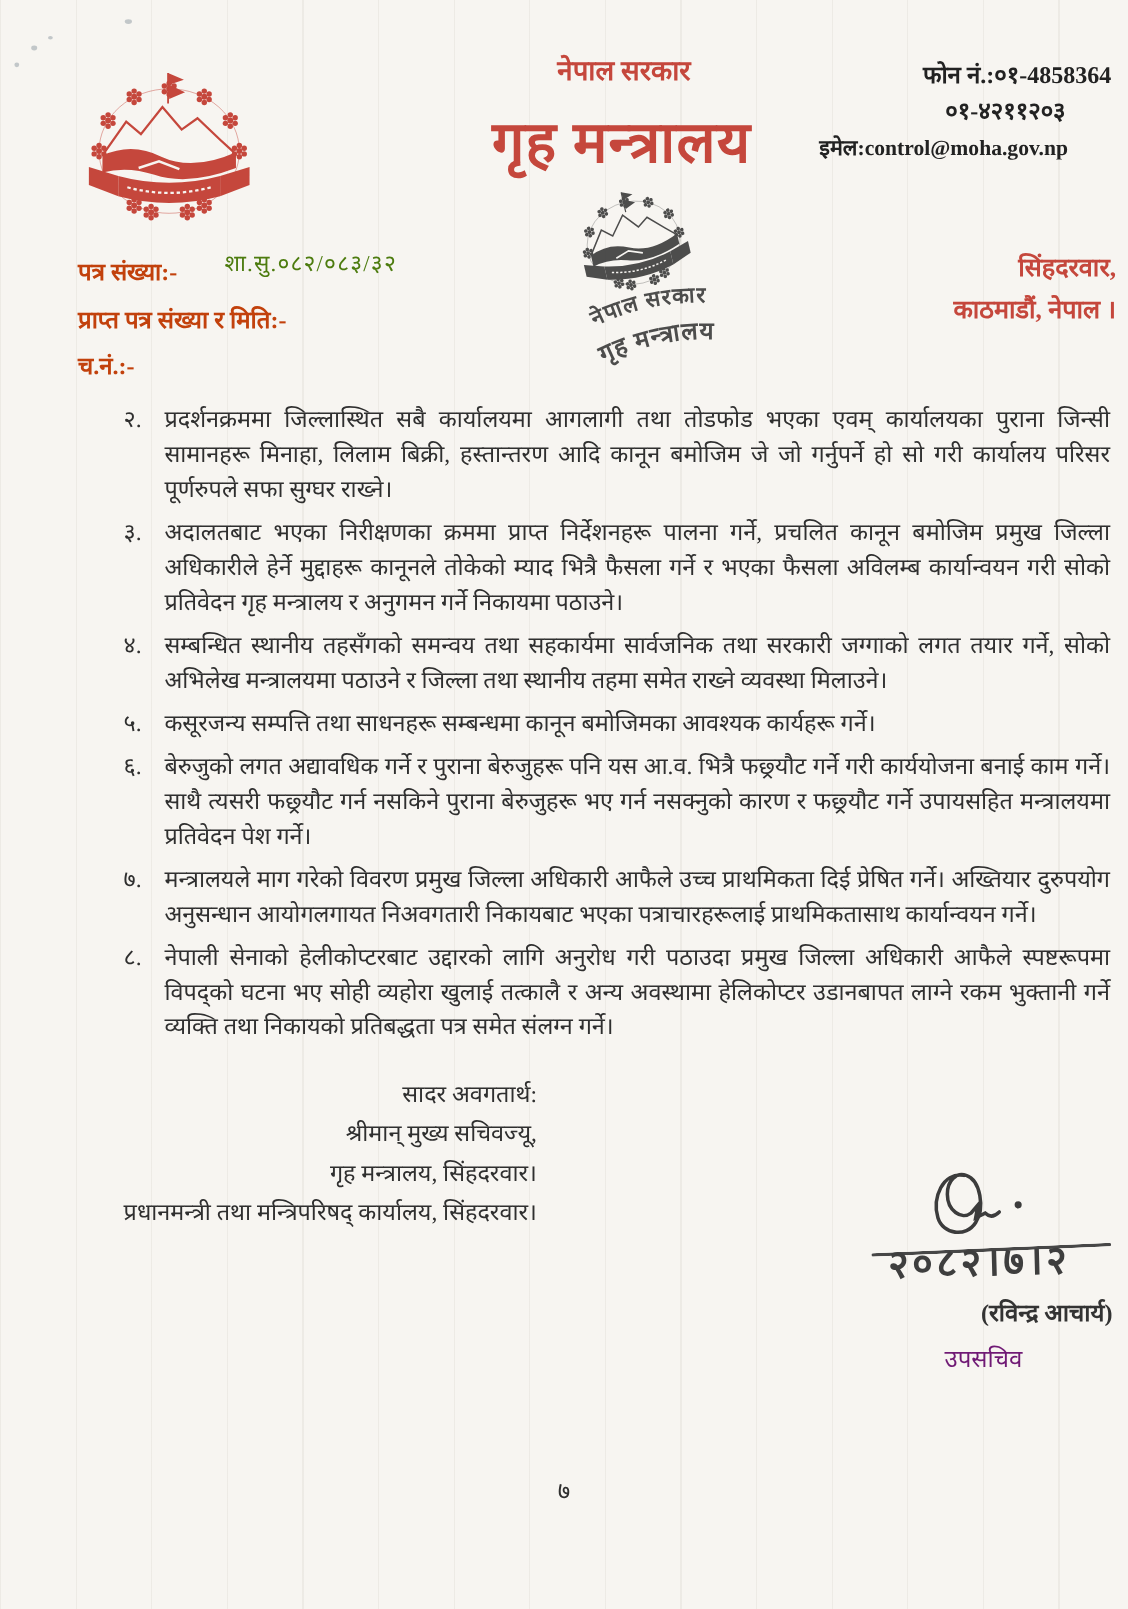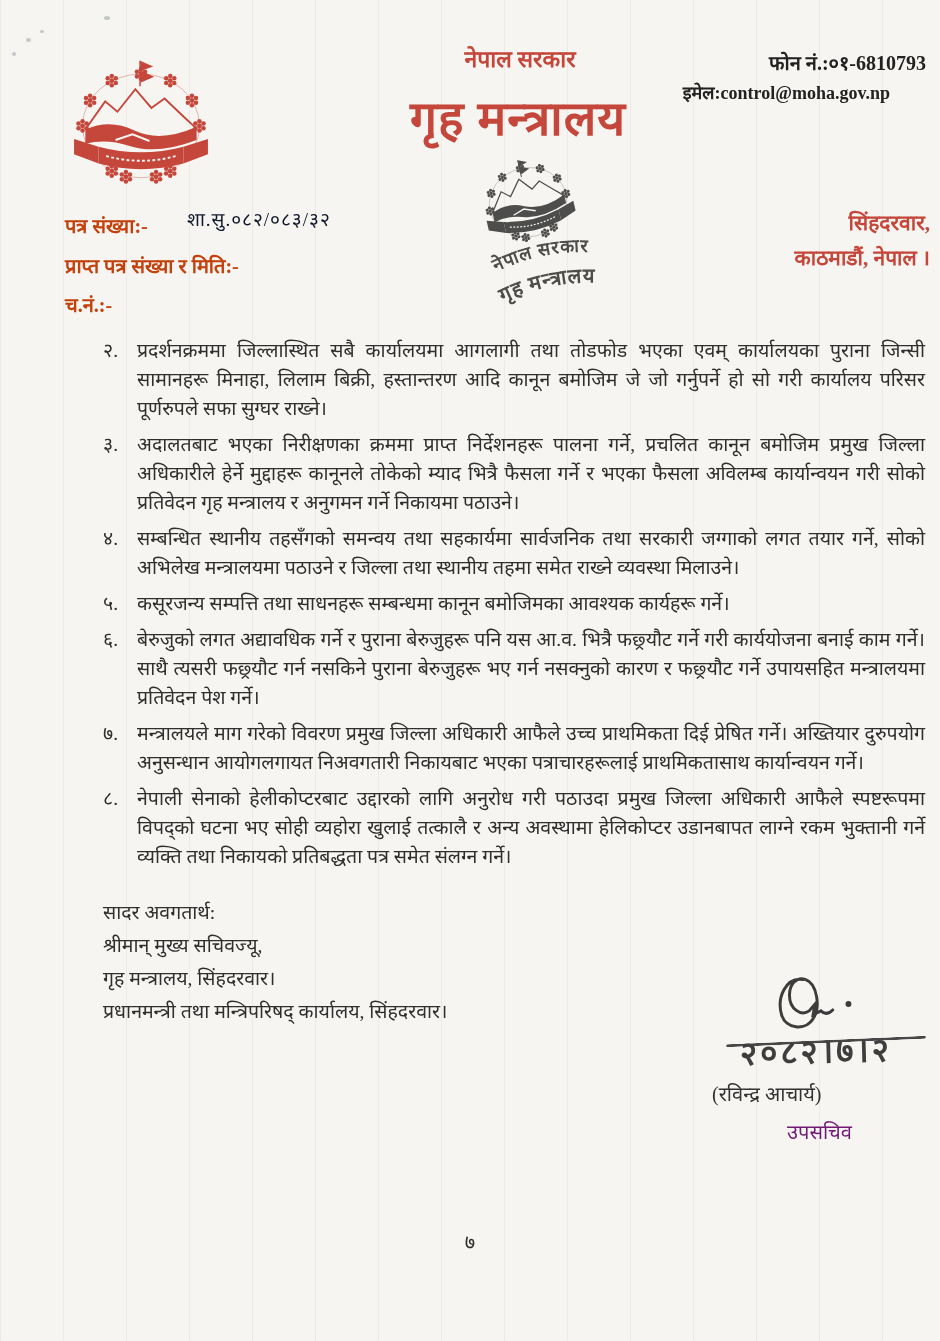--- a/index.html
+++ b/index.html
@@ -21,36 +21,36 @@
   .ministry{position:absolute;left:318px;top:84px;width:400px;text-align:center;
     color:#c5473c;font-weight:700;font-size:48px;letter-spacing:1px;}
   .contact{position:absolute;left:620px;top:48px;width:312px;text-align:right;color:#222;}
   .contact .ph1{font-size:20px;font-weight:600;margin-right:6px;line-height:30px;}
   .contact .ph2{font-size:20px;font-weight:600;margin-right:44px;line-height:30px;}
   .contact .em{font-size:18px;font-weight:600;margin-right:42px;line-height:30px;}
   
   .stamp{position:absolute;left:446px;top:154px;width:182px;height:172px;color:#3f3f3f;opacity:.92;}
   
   .ref-label{position:absolute;color:#c2410c;font-weight:700;font-size:20px;}
-  .ref-value{position:absolute;color:#0f172a;font-size:19px;letter-spacing:1px;}
+  .ref-value{position:absolute;color:#4d7c0f;font-size:19px;letter-spacing:1px;}
   .address{position:absolute;left:715px;top:206px;width:215px;text-align:right;
     color:#c5473c;font-weight:700;font-size:21px;line-height:35px;}
   
   .body-list{position:absolute;left:103px;top:336px;width:822px;font-size:19.5px;line-height:29px;}
   .item{position:relative;padding-left:34px;text-align:justify;margin-bottom:7px;color:#2f2f2f;}
   .item .num{position:absolute;left:0;top:0;}
   
-  .closing{position:absolute;left:103px;top:896px;font-size:19.5px;line-height:33px;color:#2f2f2f;}
+  .closing{position:absolute;left:103px;top:896px;font-size:19.5px;line-height:33px;color:#2f2f2f;text-align:right;}
   
   .sig-svg{position:absolute;left:758px;top:970px;width:118px;height:72px;}
   .sig-line{position:absolute;left:726px;top:1040px;width:200px;border-top:3px solid #474747;
     transform:rotate(-2.5deg);border-radius:2px;}
   .sig-date{position:absolute;left:740px;top:1028px;font-size:33px;font-weight:700;color:#3e3e3e;
     transform:rotate(-1.5deg);letter-spacing:3px;}
-  .sig-name{position:absolute;left:712px;top:1080px;width:215px;text-align:left;font-size:20px;color:#333;}
+  .sig-name{position:absolute;left:712px;top:1080px;width:215px;text-align:right;font-size:20px;color:#333;font-weight:bold;}
   .sig-title{position:absolute;left:712px;top:1118px;width:215px;text-align:center;font-size:20px;color:#701a75;}
   .page-num{position:absolute;left:0;top:1228px;width:940px;text-align:center;font-size:20px;color:#2f2f2f;}
 </style>
 </head>
 <body>
 
 <div class="scanlines"></div>
 <div class="speck" style="left:26px;top:38px;width:5px;height:4px;"></div>
 <div class="speck" style="left:40px;top:30px;width:4px;height:3px;"></div>
 <div class="speck" style="left:12px;top:52px;width:4px;height:4px;"></div>
@@ -93,21 +93,22 @@
       <path d="M48,104 Q85,114 122,104" stroke="#f7f5f1" stroke-width="2" fill="none" stroke-dasharray="3 2.5"></path>
     </g>
   </defs>
   <use href="#arms"></use>
 </svg>
 
 <div class="gov-line">नेपाल सरकार</div>
 <div class="ministry">गृह मन्त्रालय</div>
 
 <div class="contact">
-  <div class="ph1">फोन नं.:०१-6810793</div>
+  <div class="ph1">फोन नं.:०१-4858364</div>
+  <div class="ph2">०१-४२११२०३</div>
   <div class="em">इमेल:control@moha.gov.np</div>
 </div>
 
 <svg class="stamp" viewBox="0 0 180 170" aria-hidden="true">
   <g transform="rotate(-13 90 85)">
     <use href="#arms" transform="translate(37 2) scale(0.62)"></use>
     <path id="arc1" d="M24,112 Q90,90 156,114" fill="none"></path>
     <path id="arc2" d="M16,146 Q90,118 164,148" fill="none"></path>
     <text font-size="18" font-weight="bold" fill="#3f3f3f" text-anchor="middle" letter-spacing="1">
       <textPath href="#arc1" startOffset="50%">नेपाल सरकार</textPath>

